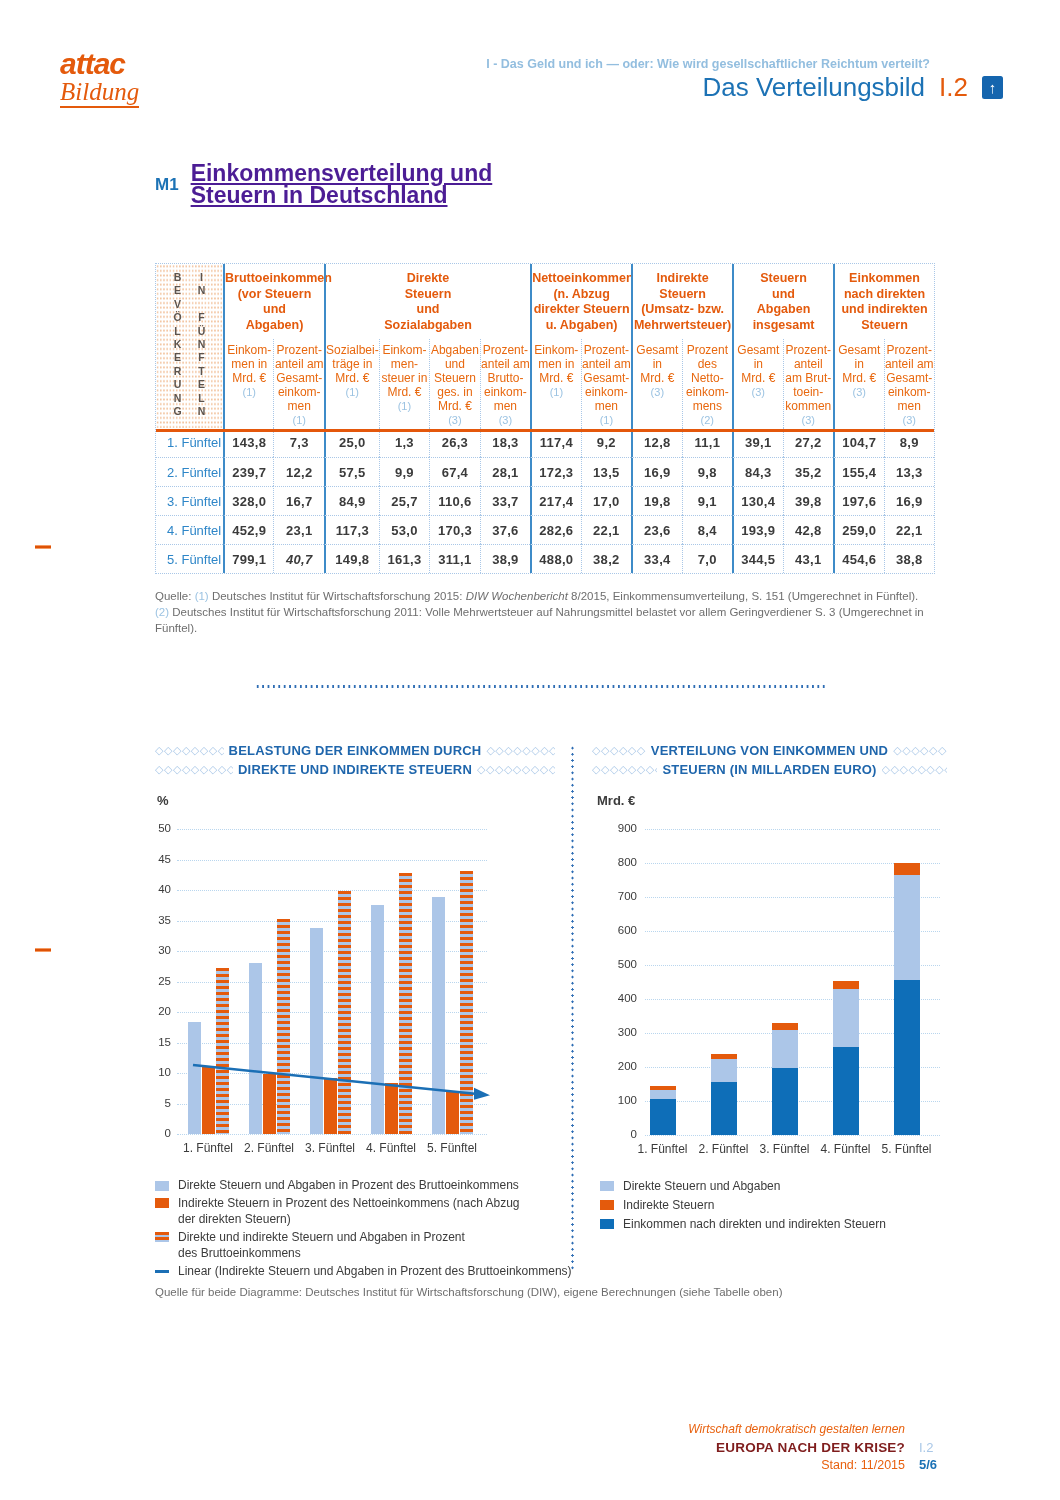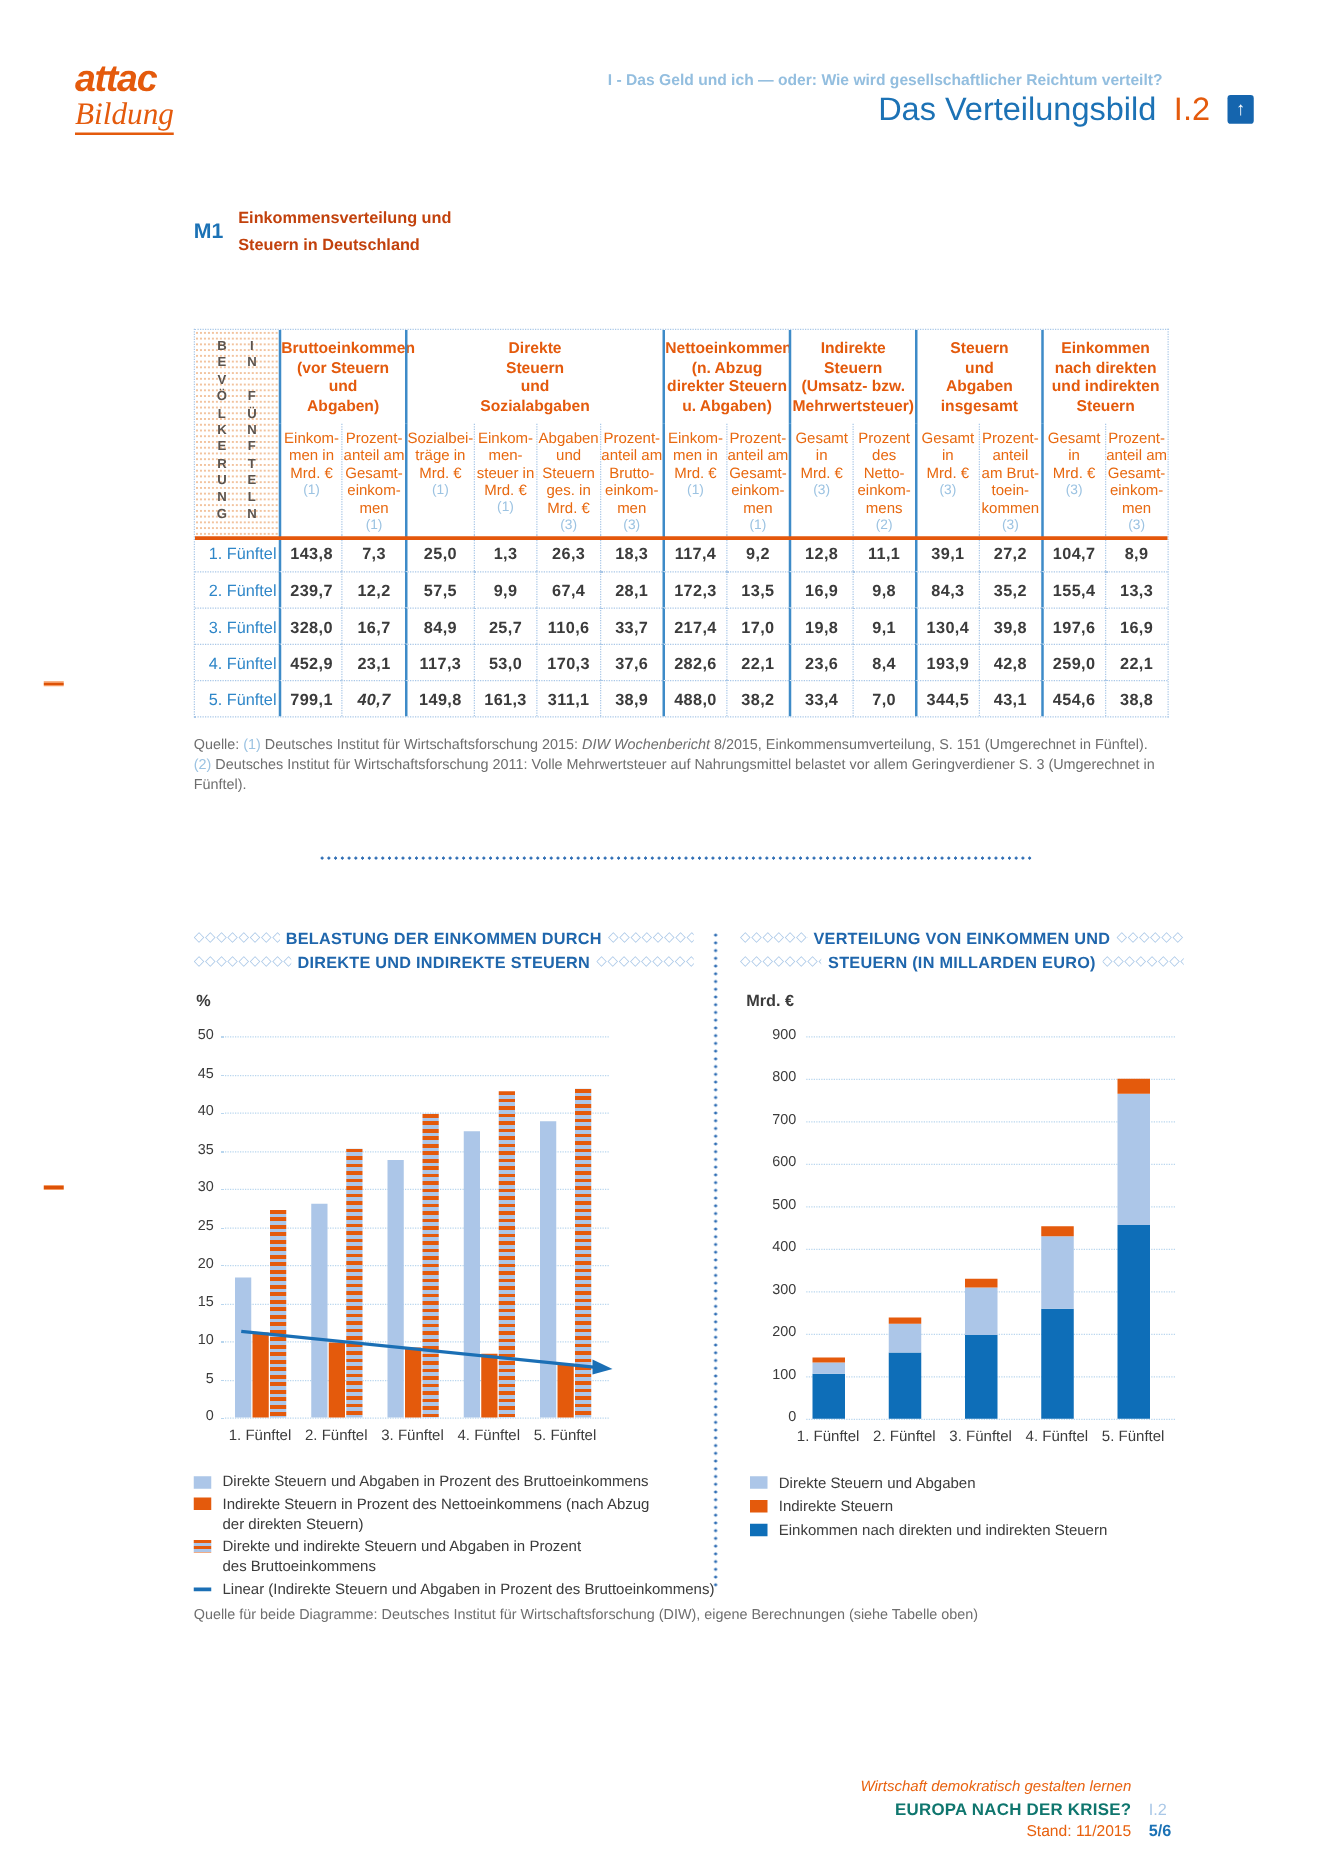--- a/index.html
+++ b/index.html
@@ -15,21 +15,21 @@
   .page-title { font-size:26px; color:#1C72B5; }
   .page-code { font-size:26px; color:#E45A0C; }
   .nav-icon { width:21px; height:23px; background:#1565AE; border-radius:2.5px; color:#fff; font-size:15px; font-weight:bold; display:flex; align-items:center; justify-content:center; cursor:pointer; }
 
   
   .fold { position:absolute; left:35px; width:16px; height:4px; background:linear-gradient(180deg,#F59B63 0 1px,#DD5207 1px 3px,#F59B63 3px 4px); }
 
   
   .m1-block { position:absolute; left:155px; top:163px; display:flex; gap:12px; }
   .m1-code { color:#1C72B5; font-weight:bold; font-size:17px; padding-top:12px; }
-  .m1-title { color:#c2410c; font-weight:bold; font-size:13px; line-height:21.5px; white-space:pre-line; }
+  .m1-title { color:#4c1d95; font-weight:bold; font-size:23px; line-height:21.5px; white-space:pre-line;text-decoration:underline; }
 
   
   #m1-table { position:absolute; left:155px; top:263px; width:780px; display:grid;
     grid-template-columns:67px repeat(14, 1fr); grid-template-rows:75px 89px repeat(5, 29px);
     border:1.5px dotted #A9C7E7; }
   .t-corner { display:flex; justify-content:center; gap:13px; padding-top:7px;
     background-image:radial-gradient(circle, #F2C39E 0.9px, transparent 1.1px); background-size:3.2px 4.6px; }
   .vword { width:11px; }
   .vword div { min-height:13.4px; font-size:10.5px; font-weight:bold; color:#5C544E; line-height:13.4px; text-align:center; }
   .t-group { text-align:center; white-space:pre-line; color:#E45A0C; font-weight:bold; font-size:12.5px; line-height:15.5px; padding-top:7px; }
@@ -97,21 +97,21 @@
   .sw-striped { background:repeating-linear-gradient(180deg, #E45A0C 0 2.5px, #ACC6E8 2.5px 5px); }
   .sw-line { height:3px; margin-top:7px; background:#1B6FB5; }
 
   #diagram-source { position:absolute; left:155px; top:1286px; width:720px; font-size:11.5px; color:#6E6E6E; }
 
   
   .footer { position:absolute; right:105px; top:1421px; }
   .f-row { display:flex; justify-content:flex-end; align-items:baseline; line-height:17.5px;margin-left:19px; }
   .f-code { width:36px; text-align:left; margin-left:14px; font-size:13px; }
   .f-line1 { color:#E8610E; font-style:italic; font-size:12px; }
-  .f-line2 { color:#0f766e; font-weight:bold; font-size:13.5px; letter-spacing:0.2px; }
+  .f-line2 { color:#7f1d1d; font-weight:bold; font-size:13.5px; letter-spacing:0.2px; }
   .f-line3 { color:#E8610E; font-size:12.5px; }
   .code-pale { color:#A9C7E7; }
   .code-blue { color:#1C72B5; font-weight:bold; }
 </style>
 </head>
 <body>
 
 <div class="page">
 
   <div class="logo">

